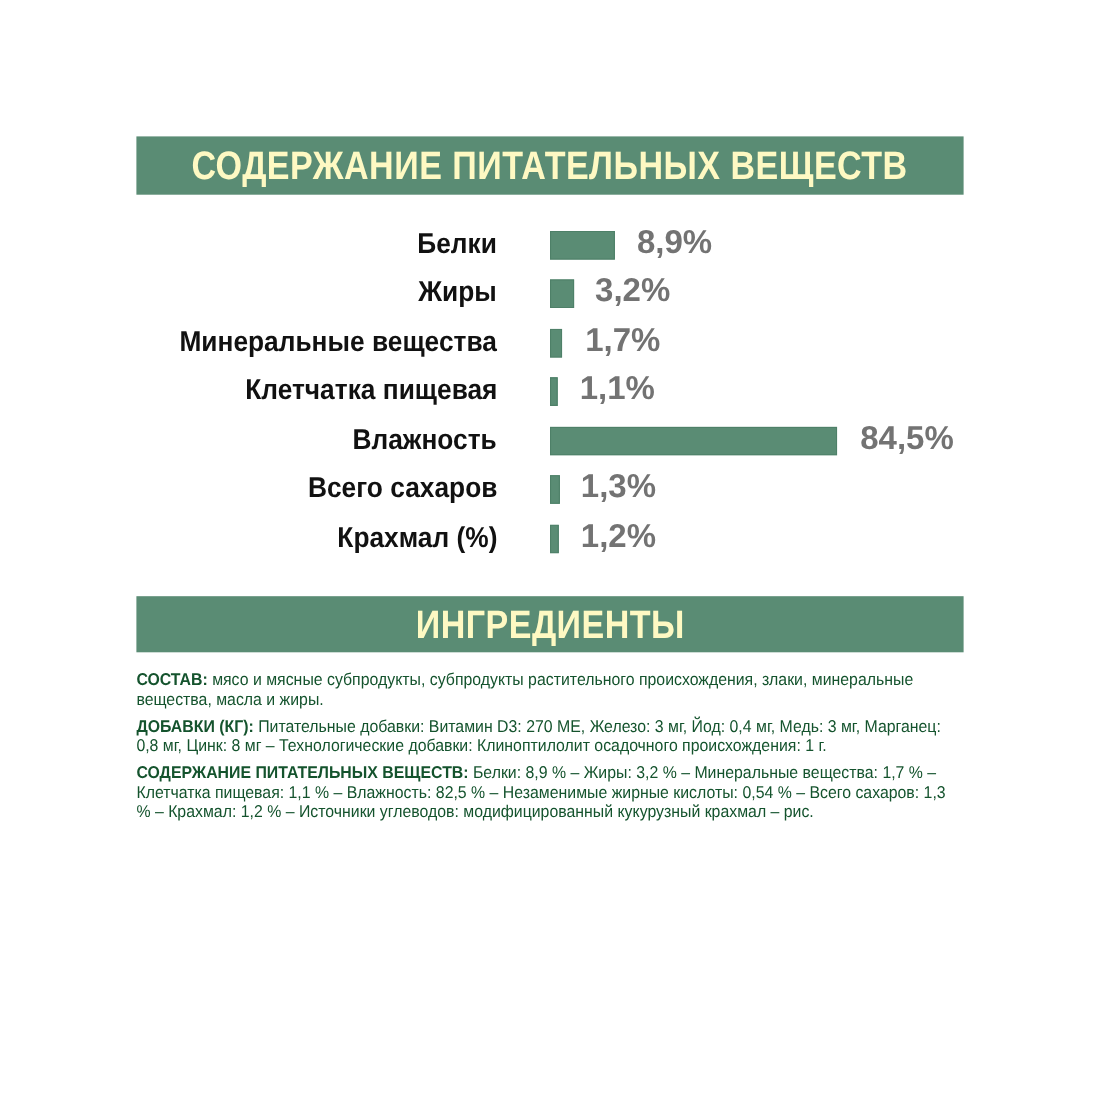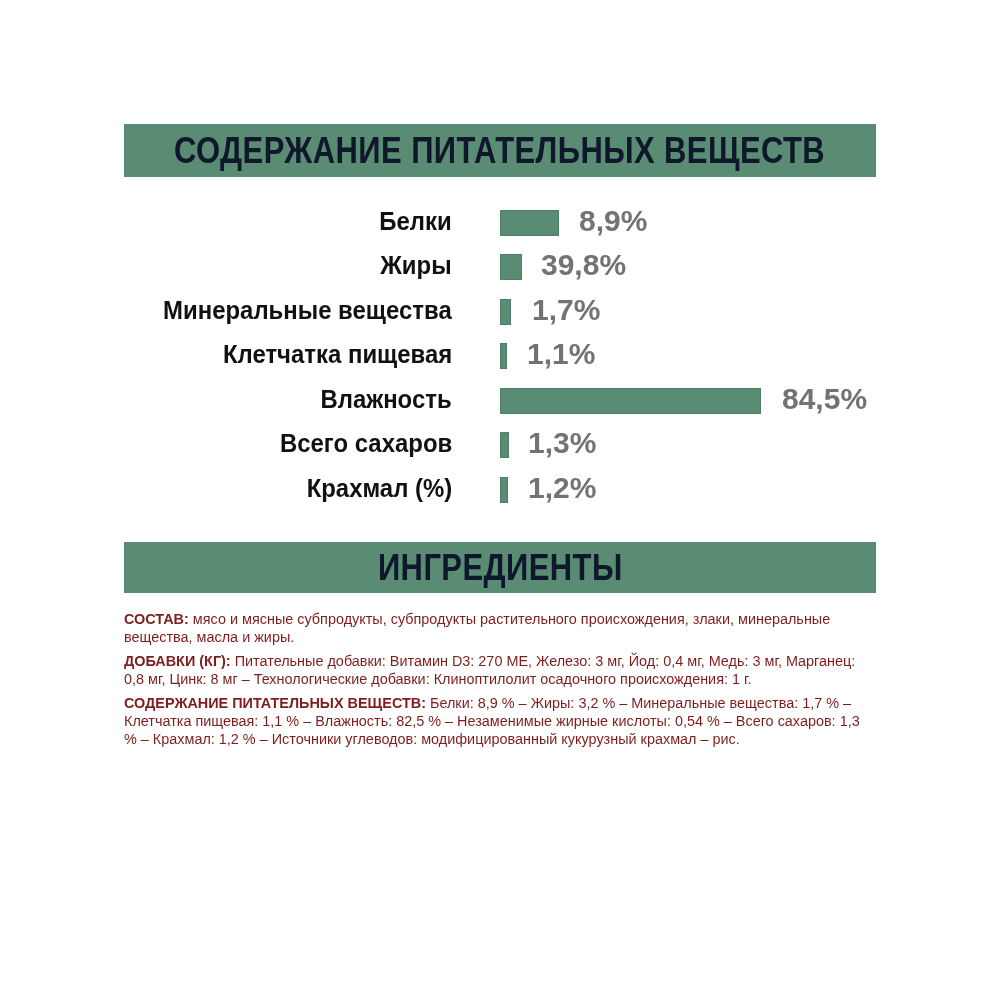--- a/index.html
+++ b/index.html
@@ -1,56 +1,56 @@
 <!DOCTYPE html>
 <html><head>
   <meta charset="utf-8">
   <style>
     html, body { margin:0; padding:0; background:#ffffff; }
     body { width:1000px; height:1000px; position:relative; overflow:hidden;
            font-family:"Liberation Sans", "DejaVu Sans", sans-serif; color:#111; }
     .banner { position:absolute; left:124px; width:752px; background:#5a8c74;
-              color:#0f172a; font-weight:bold; display:flex; align-items:center;
+              color:#fef9c3; font-weight:bold; display:flex; align-items:center;
               justify-content:center; letter-spacing:0.5px; }
     #banner-nutrients { top:124px; height:53px; font-size:36px; transform-origin:center; }
     #banner-ingredients { top:542px; height:51px; font-size:36px; }
     .banner span { display:inline-block; transform:scaleX(0.86); white-space:nowrap; }
 
     .chart { position:absolute; left:0; top:0; width:1000px; height:540px; }
     .row { position:absolute; left:0; width:972px; height:44px; }
     .row .label { position:absolute; right:520px; top:4px; font-size:26px;
                   font-weight:bold; white-space:nowrap; text-align:right; color:#111;
                   transform:scaleX(0.92); transform-origin:right center; }
     .row .bar { position:absolute; left:500px; top:8px; height:26px; background:#5a8c74;
                 box-shadow: inset 0 0 0 1px #4e8068; }
     .row .value { position:absolute; top:2px; font-size:30px; font-weight:bold; color:#737373;
                   white-space:nowrap; }
 
     .ingredients { position:absolute; left:124px; top:610px; width:752px; font-size:15.5px;
-                   line-height:18px; color:#7f1d1d; }
+                   line-height:18px; color:#14532d; }
     .ingredients p { margin:0 0 6px 0; transform:scaleX(0.93); transform-origin:left top; width:808px; }
     .ingredients b { font-weight:bold; }
   </style>
 </head>
 <body>
 
 <div class="banner" id="banner-nutrients">
   <span>СОДЕРЖАНИЕ ПИТАТЕЛЬНЫХ ВЕЩЕСТВ</span>
 </div>
 
 <div class="chart">
   <div class="row" style="top:202px">
     <div class="label">Белки</div>
     <div class="bar" style="width:59px"></div>
     <div class="value" style="left:579px">8,9%</div>
   </div>
   <div class="row" style="top:246px">
     <div class="label">Жиры</div>
     <div class="bar" style="width:22px"></div>
-    <div class="value" style="left:541px">39,8%</div>
+    <div class="value" style="left:541px">3,2%</div>
   </div>
   <div class="row" style="top:291px">
     <div class="label">Минеральные вещества</div>
     <div class="bar" style="width:11px"></div>
     <div class="value" style="left:532px">1,7%</div>
   </div>
   <div class="row" style="top:335px">
     <div class="label">Клетчатка пищевая</div>
     <div class="bar" style="width:7px"></div>
     <div class="value" style="left:527px">1,1%</div>

